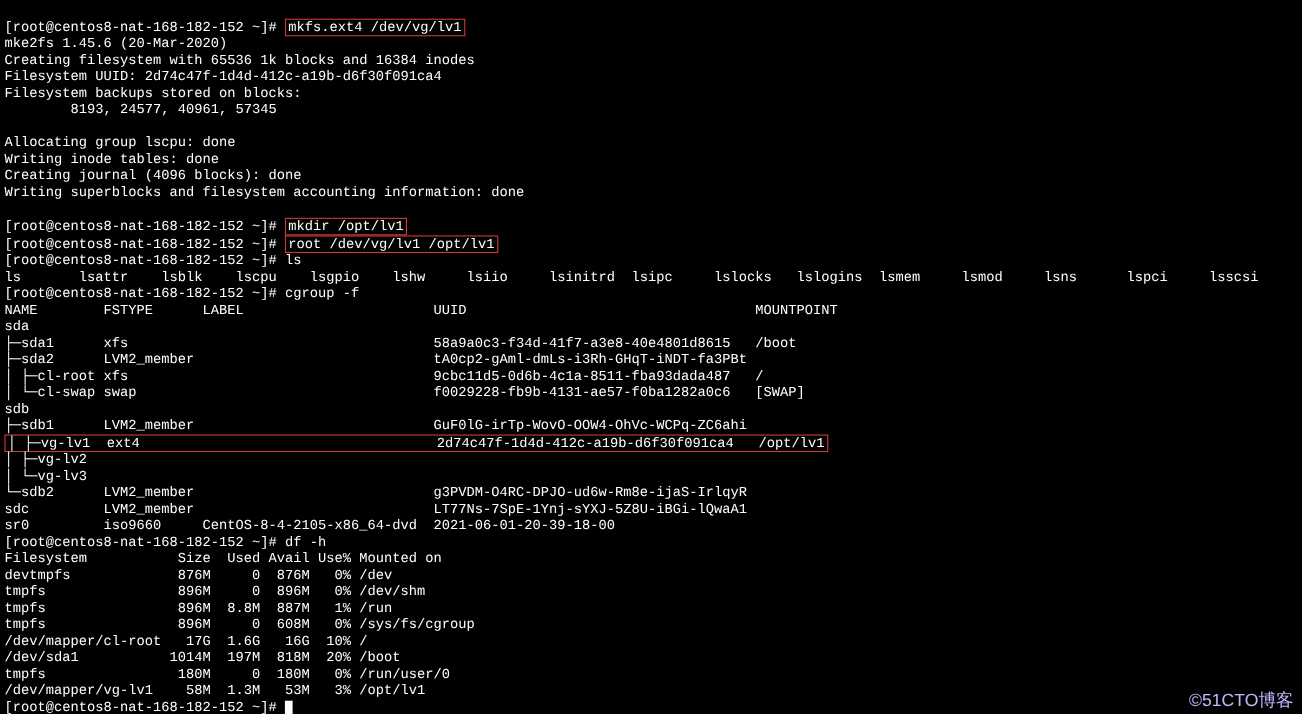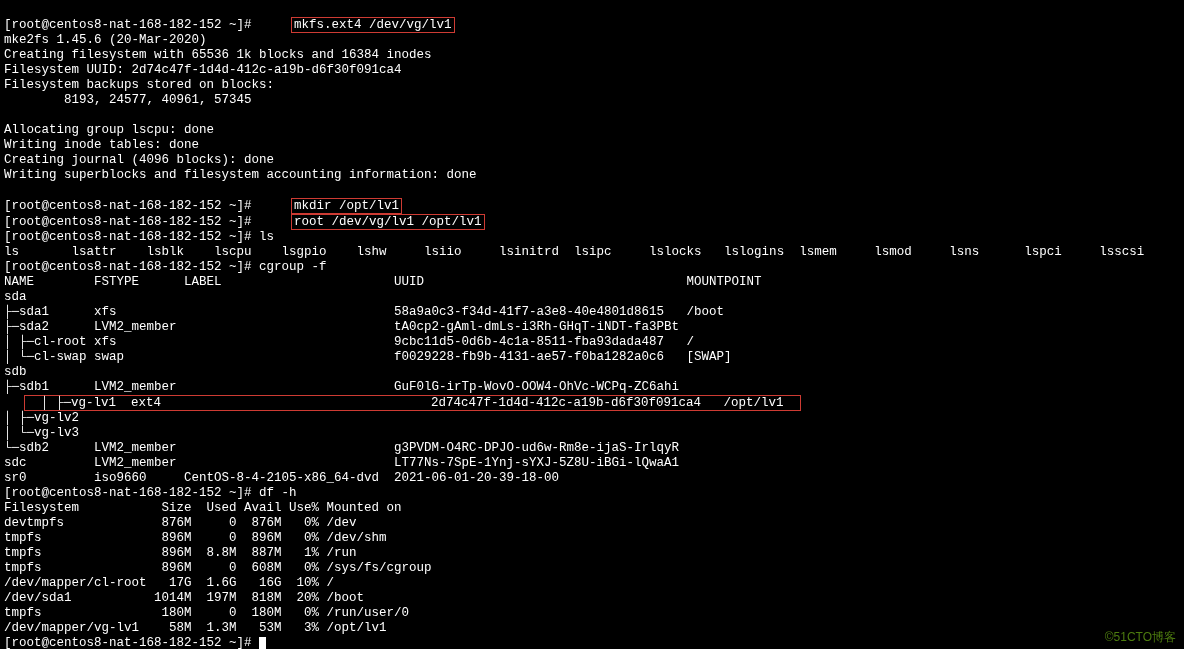--- a/index.html
+++ b/index.html
@@ -17,42 +17,40 @@
   .terminal {
     padding: 2px 4px;
     white-space: pre;
     position: relative;
   }
   .hl {
     border: 1.5px solid #ce3b33;
     padding: 0 2px;
     display: inline-block;
     line-height: 14px;
-    margin-left: 32px;
   }
   .hl-row {
     border: 1.5px solid #ce3b33;
-    padding: 0 16px;
+    padding: 0 2px;
     display: inline-block;
     line-height: 14px;
-    margin-left: 20px;
   }
   .cursor {
     display:inline-block;
     width:7px;
     height:13px;
     background:#fff;
     vertical-align:text-bottom;
   }
   .watermark {
     position:absolute;
     right:8px;
     bottom:4px;
-    color:#4d7c0f;
-    font-size:12px;
+    color:#c4b5fd;
+    font-size:16px;
     font-family: sans-serif;
   }
 </style>
 </head>
 <body>
 
 <div class="terminal">
 <span>[root@centos8-nat-168-182-152 ~]#</span> <span class="hl">mkfs.ext4 /dev/vg/lv1</span>
 <span>mke2fs 1.45.6 (20-Mar-2020)</span>
 <span>Creating filesystem with 65536 1k blocks and 16384 inodes</span>

